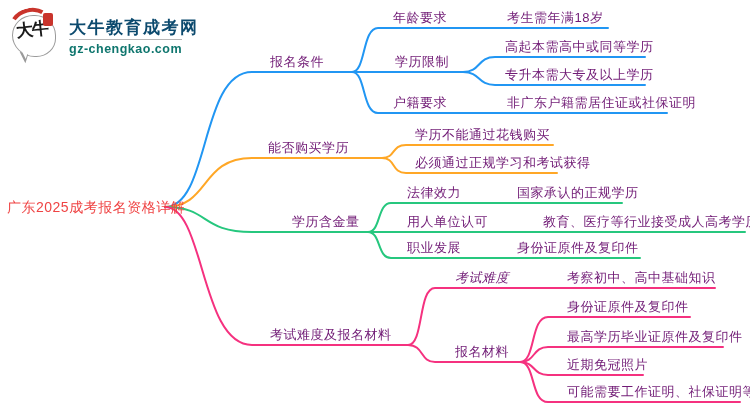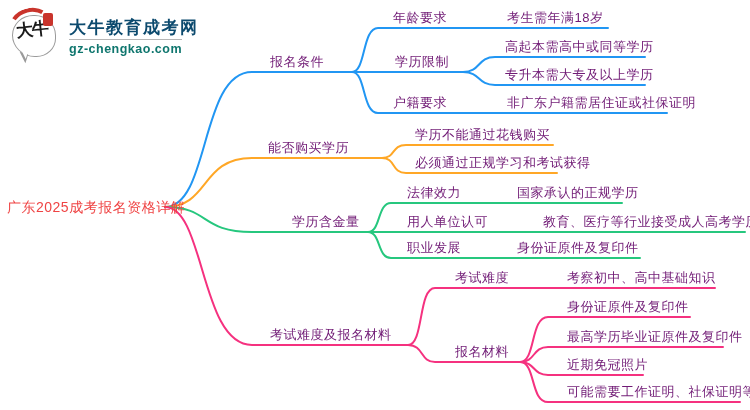--- a/index.html
+++ b/index.html
@@ -119,21 +119,21 @@
 
   <div class="node" style="left:272px;top:213px;margin-left:20px;">学历含金量</div>
   <div class="node" style="left:407px;top:184px;">法律效力</div>
   <div class="node" style="left:517px;top:184px;">国家承认的正规学历</div>
   <div class="node" style="left:407px;top:213px;">用人单位认可</div>
   <div class="node" style="left:543px;top:213px;">教育、医疗等行业接受成人高考学历</div>
   <div class="node" style="left:407px;top:239px;">职业发展</div>
   <div class="node" style="left:517px;top:239px;">身份证原件及复印件</div>
 
   <div class="node" style="left:270px;top:326px;">考试难度及报名材料</div>
-  <div class="node" style="left:455px;top:269px;">考试难度</div>
+  <div class="node" style="left:455px;top:269px;font-style:italic;">考试难度</div>
   <div class="node" style="left:567px;top:269px;text-align:right;">考察初中、高中基础知识</div>
   <div class="node" style="left:455px;top:343px;">报名材料</div>
   <div class="node" style="left:567px;top:298px;">身份证原件及复印件</div>
   <div class="node" style="left:567px;top:328px;">最高学历毕业证原件及复印件</div>
   <div class="node" style="left:567px;top:356px;">近期免冠照片</div>
   <div class="node" style="left:567px;top:383px;">可能需要工作证明、社保证明等</div>
 
 </div>
 
 </body></html>

